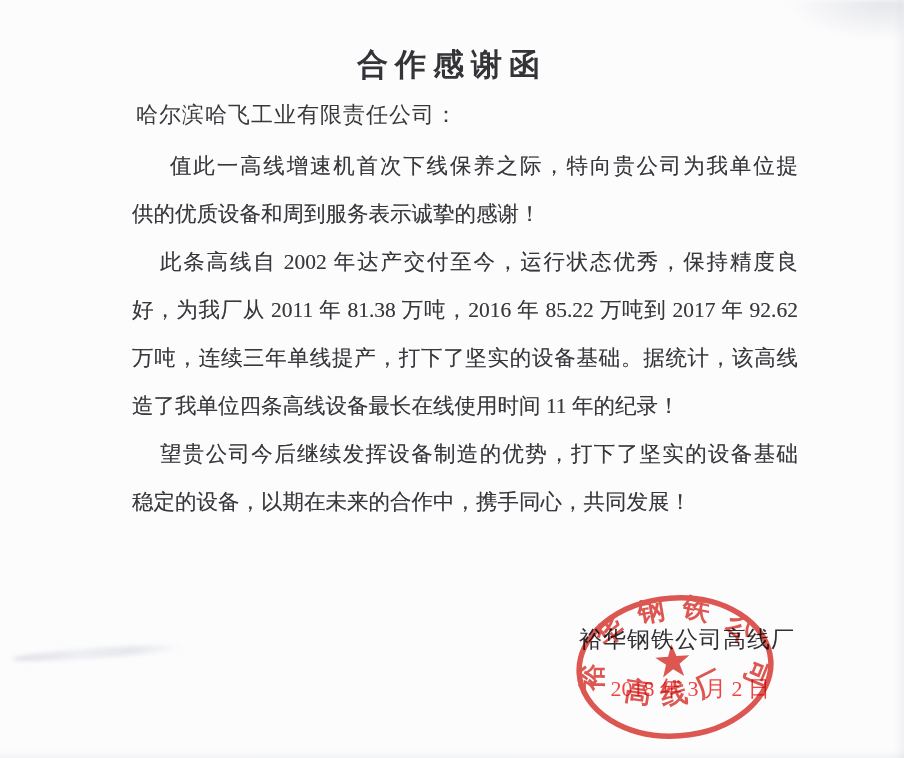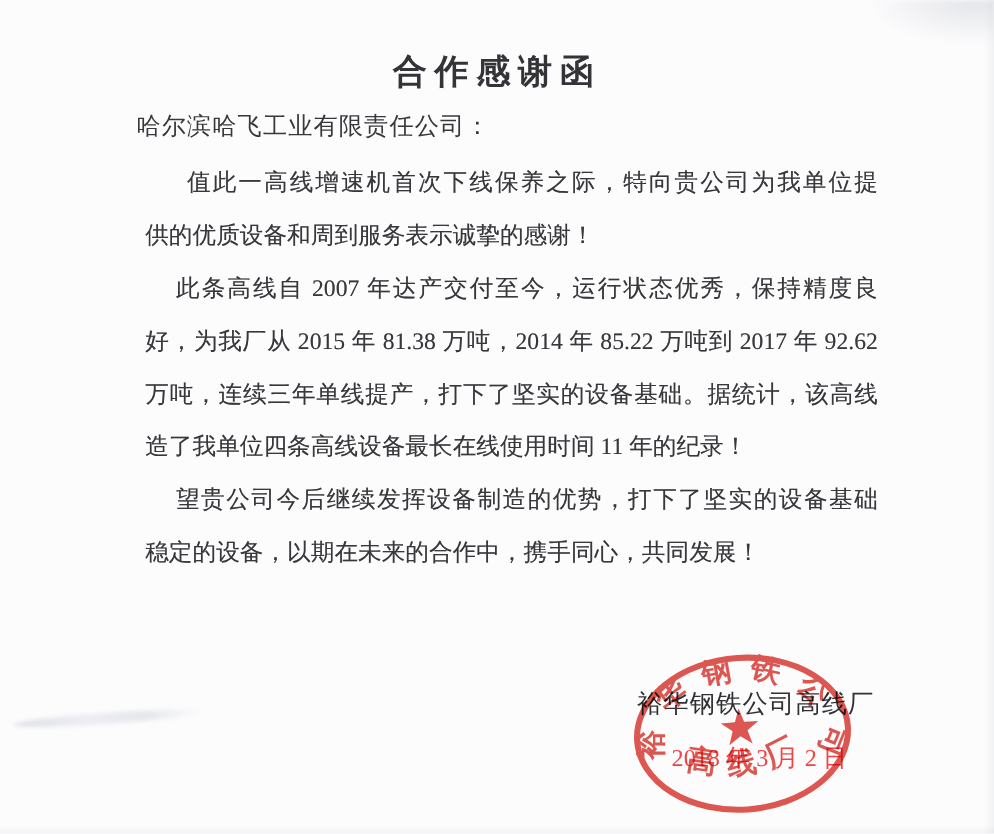--- a/index.html
+++ b/index.html
@@ -8,21 +8,21 @@
     background:#fcfcfd; overflow:hidden;
     font-family:"Liberation Serif","DejaVu Serif",serif;
     color:#38383c;
   }
   .title {
     position:absolute; top:44px; left:0; width:100%; margin:0;
     text-align:center; font-size:31px; font-weight:600; letter-spacing:7px;
     color:#333338;
   }
   .salutation {
-    position:absolute; top:100px; left:124px;
+    position:absolute; top:100px; left:136px;
     font-size:22px; letter-spacing:1px;
   }
   .body-block { position:absolute; top:142px; left:132px; width:666px; }
   .line {
     height:48px; line-height:48px; font-size:21.5px;
     text-align:justify; text-align-last:justify;
     text-shadow:0 0 0.5px rgba(60,60,65,.45);
   }
   .line.end { text-align-last:left; }
   .line.ind1 { text-indent:38px; }
@@ -76,22 +76,22 @@
   <div class="edge-right"></div>
   <div class="edge-bottom"></div>
 
   <h1 class="title">合作感谢函</h1>
 
   <div class="salutation">哈尔滨哈飞工业有限责任公司：</div>
 
   <div class="body-block">
     <div class="line ind1">值此一高线增速机首次下线保养之际，特向贵公司为我单位提</div>
     <div class="line end">供的优质设备和周到服务表示诚挚的感谢！</div>
-    <div class="line ind2">此条高线自 2007 年达产交付至今，运行状态优秀，保持精度良</div>
-    <div class="line">好，为我厂从 2015 年 81.38 万吨，2014 年 85.22 万吨到 2017 年 92.62</div>
+    <div class="line ind2">此条高线自 2002 年达产交付至今，运行状态优秀，保持精度良</div>
+    <div class="line">好，为我厂从 2011 年 81.38 万吨，2016 年 85.22 万吨到 2017 年 92.62</div>
     <div class="line">万吨，连续三年单线提产，打下了坚实的设备基础。据统计，该高线</div>
     <div class="line end">造了我单位四条高线设备最长在线使用时间 11 年的纪录！</div>
     <div class="line ind2">望贵公司今后继续发挥设备制造的优势，打下了坚实的设备基础</div>
     <div class="line end">稳定的设备，以期在未来的合作中，携手同心，共同发展！</div>
   </div>
 
   <div class="sig">裕华钢铁公司高线厂</div>
   <div class="date">2018 年 3 月 2 日</div>
 
   <svg class="stamp" viewBox="0 0 904 758" xmlns="http://www.w3.org/2000/svg">

